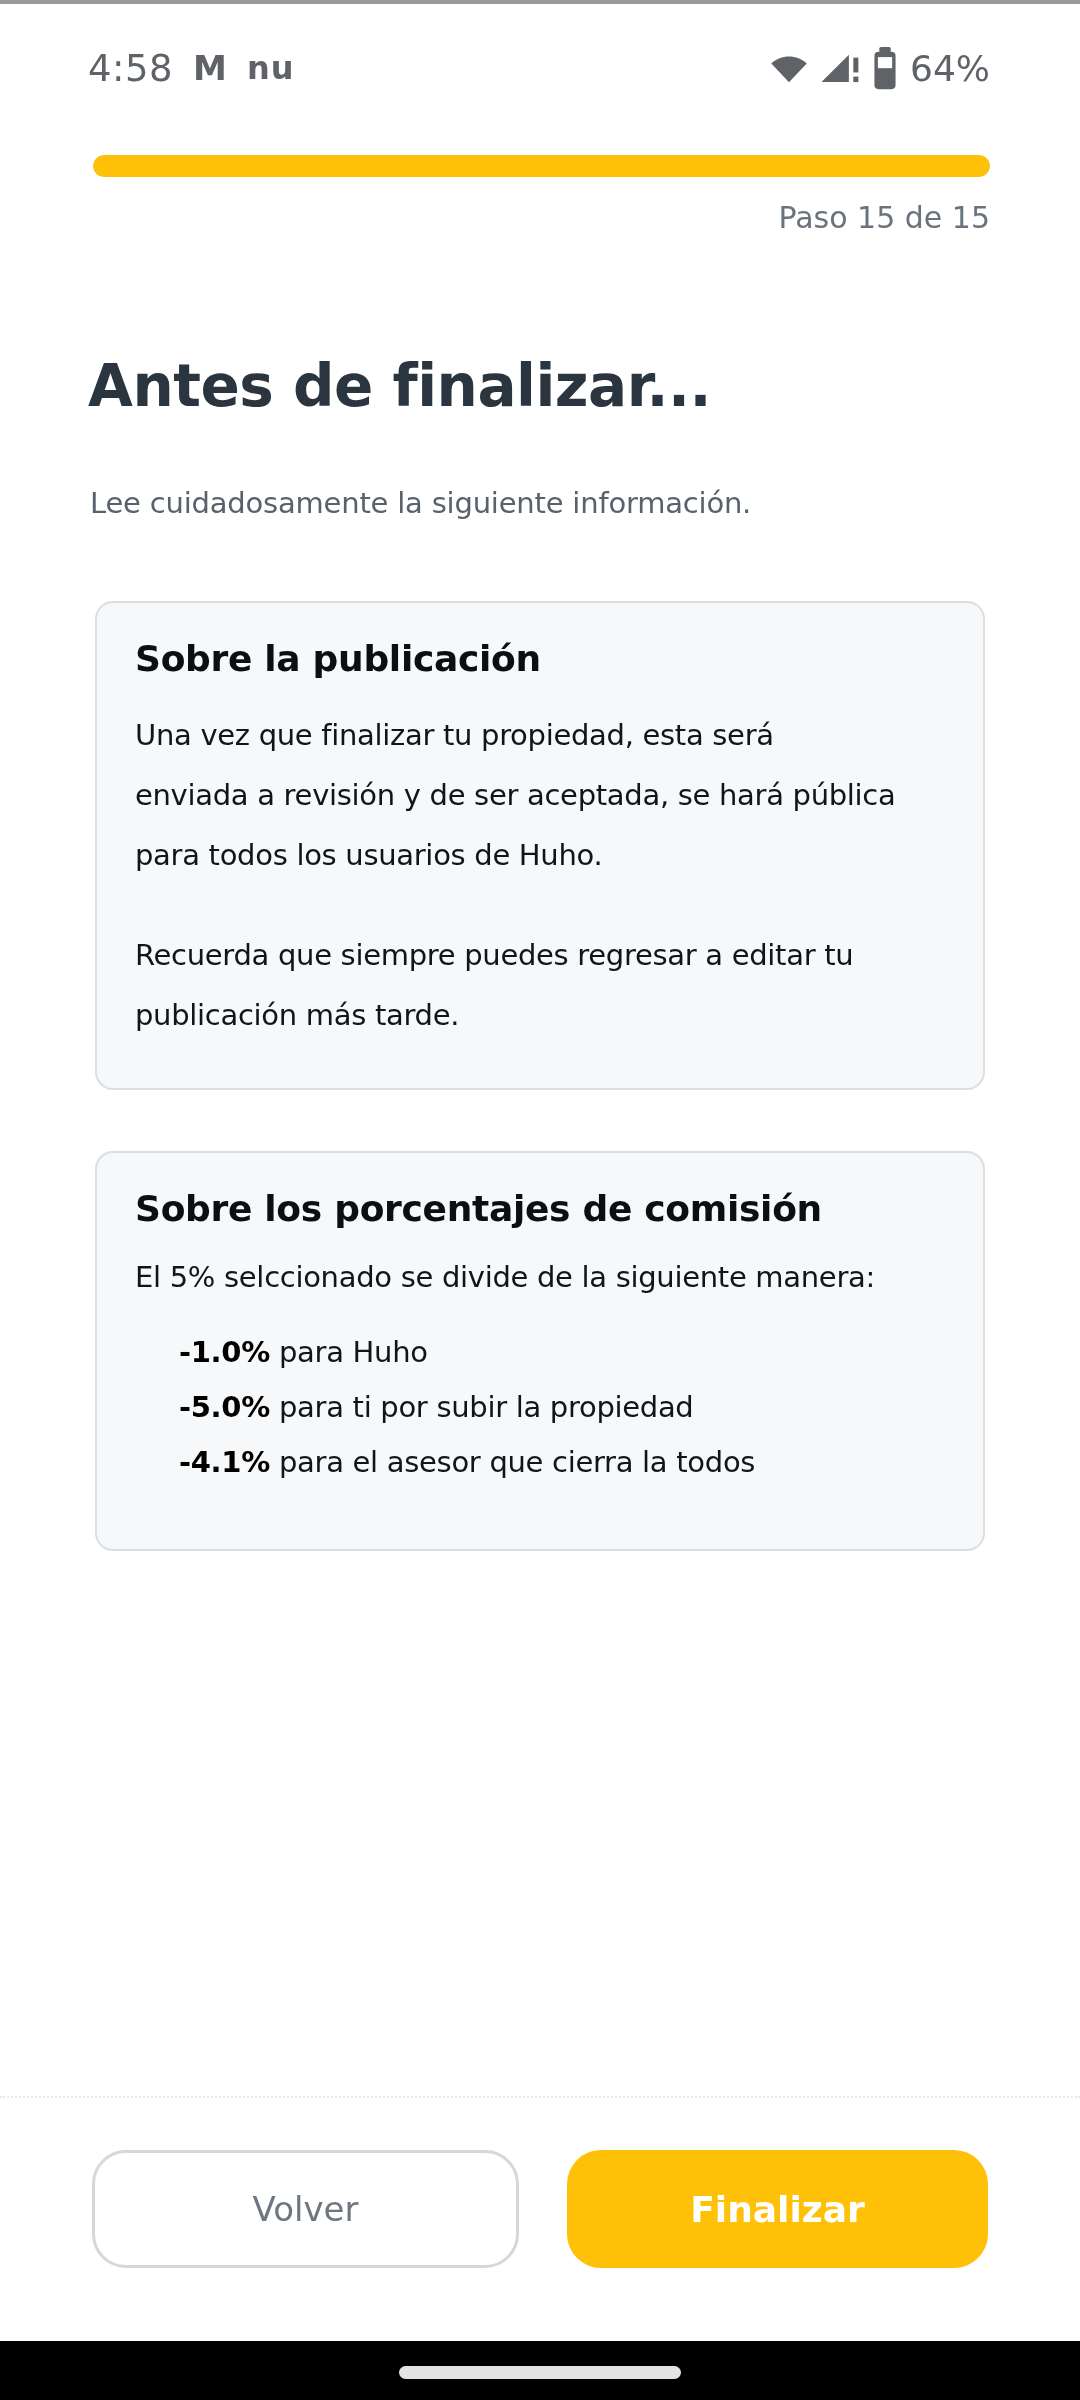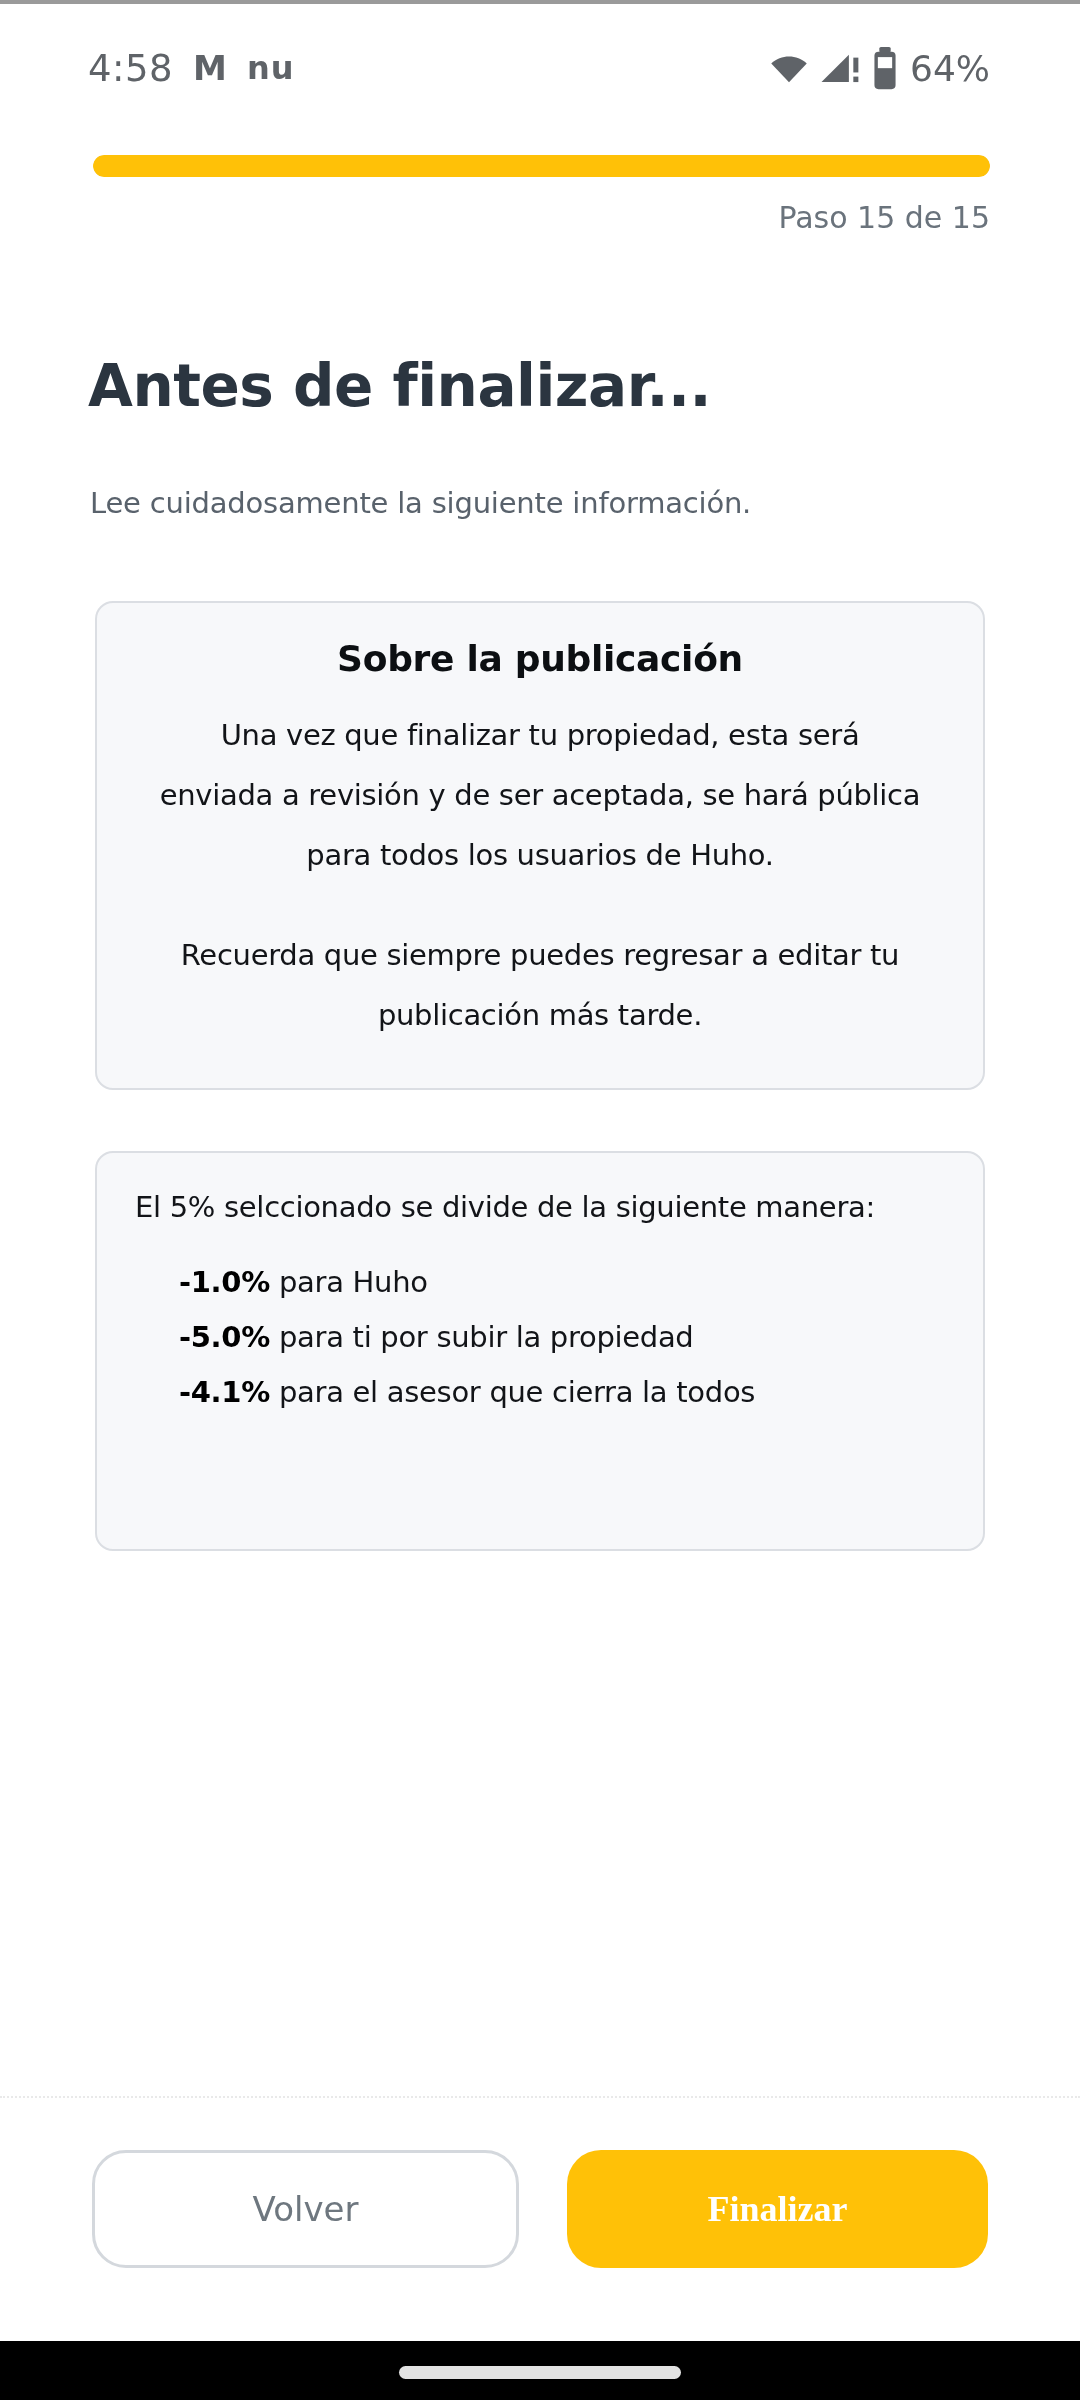--- a/index.html
+++ b/index.html
@@ -40,21 +40,21 @@
   .subtitle{
     position:absolute; top:482px; left:90px; right:88px;
     font-size:29px; color:#59626c; letter-spacing:-0.2px;
   }
   
   .card{
     position:absolute; left:95px; right:95px;
     background:#f7f8fa; border:2px solid #dbdee3; border-radius:18px;
     padding:34px 38px; overflow:hidden;
   }
-  .card1{ top:597px; height:489px;text-align:center; }
+  .card1{ top:597px; height:489px; }
   .card2{ top:1147px; height:400px; }
   .card h2{
     font-size:36px; line-height:44px; font-weight:700; color:#0c0f12;
     letter-spacing:-0.3px; margin-bottom:24px;
   }
   .card .body{
     font-size:29px; line-height:60px; color:#121418;
     letter-spacing:-0.3px; white-space:pre-line;
   }
   .card .p2{ margin-top:40px; }
@@ -74,21 +74,21 @@
     display:flex; gap:48px;
   }
   .btn{
     flex:1; height:118px; border-radius:34px; font-family:inherit;
     font-size:34px; cursor:pointer;
   }
   .btn-back{
     background:#ffffff; border:3px solid #d4d8dd; color:#6e777f;
   }
   .btn-finish{
-    background:#FFC107; border:none; color:#ffffff; font-weight:700; font-size:36px;font-family:Liberation Serif, serif;
+    background:#FFC107; border:none; color:#ffffff; font-weight:700; font-size:36px;
   }
   
   .nav-bar{
     position:absolute; left:0; right:0; bottom:0; height:63px; background:#000000;
   }
   .nav-handle{
     position:absolute; left:50%; top:25px; transform:translateX(-50%);
     width:282px; height:13px; border-radius:7px; background:#e3e3e3;
   }
 </style>
@@ -138,20 +138,21 @@
   <section class="card card1">
     <h2>Sobre la publicación</h2>
     <p class="body">Una vez que finalizar tu propiedad, esta será
 enviada a revisión y de ser aceptada, se hará pública
 para todos los usuarios de Huho.</p>
     <p class="body p2">Recuerda que siempre puedes regresar a editar tu
 publicación más tarde.</p>
   </section>
 
   <section class="card card2">
+    <h2>Sobre los porcentajes de comisión</h2>
     <p class="body intro">El 5% selccionado se divide de la siguiente manera:</p>
     <ul class="pct-list">
       <li>
         <b>-1.0%</b><span>para Huho</span>
       </li>
       <li>
         <b>-5.0%</b><span>para ti por subir la propiedad</span>
       </li>
       <li>
         <b>-4.1%</b><span>para el asesor que cierra la todos</span>

